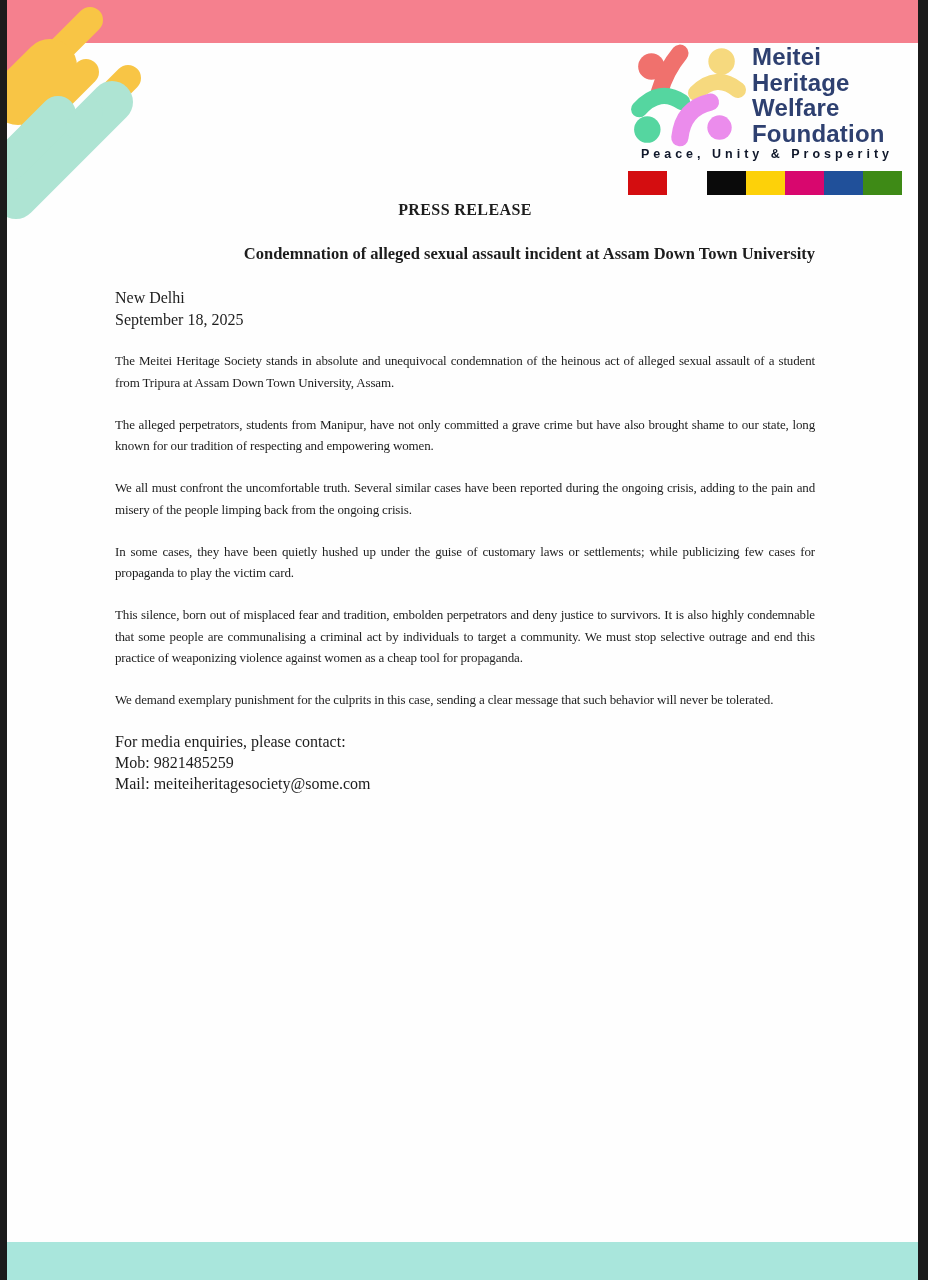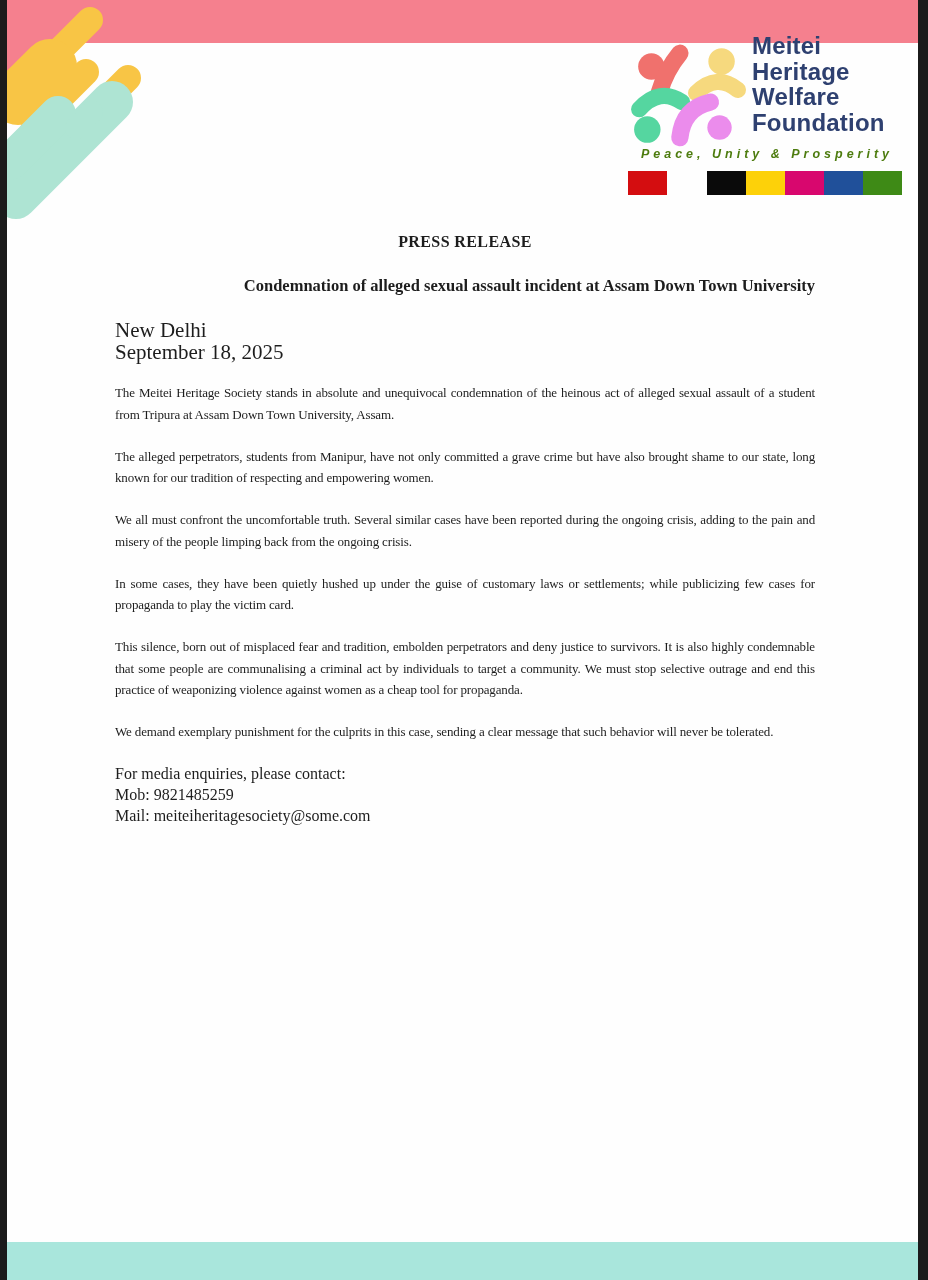--- a/index.html
+++ b/index.html
@@ -14,39 +14,39 @@
 
   
   .pink-bar{position:absolute;left:0;top:0;width:928px;height:43px;z-index:1;}
   .decor{position:absolute;left:0;top:0;width:170px;height:230px;z-index:2;pointer-events:none;}
 
   
   .teal-bar{position:absolute;left:0;top:1242px;width:928px;height:38px;z-index:1;}
 
   
   .logomark{position:absolute;left:628px;top:44px;width:120px;height:106px;z-index:3;}
-  .brand-name{position:absolute;left:752px;top:33px;width:170px;z-index:3;
+  .brand-name{position:absolute;left:752px;top:44px;width:170px;z-index:3;
       font-family:"Liberation Sans",sans-serif;font-weight:700;
       font-size:24px;line-height:25.5px;letter-spacing:0.2px;}
   .tagline{position:absolute;left:626px;top:147px;width:282px;z-index:3;
       font-family:"Liberation Sans",sans-serif;font-weight:700;font-size:12.5px;
       letter-spacing:4px;text-align:center;white-space:nowrap;}
   .flag-row{position:absolute;left:628px;top:171px;z-index:3;display:flex;height:24px;}
   .flag-red{width:39px;height:24px;}
   .flag-spacer{width:40px;height:24px;}
   .flag-group{display:flex;height:24px;}
   .flag-seg{width:39px;height:24px;}
 
   
-  .doc{position:absolute;left:115px;top:201px;width:700px;color:#1d1d1d;z-index:3;margin-top:32px;}
+  .doc{position:absolute;left:115px;top:201px;width:700px;color:#1d1d1d;z-index:3;}
   .press-title{margin:0;text-align:center;font-weight:bold;font-size:16px;
       line-height:17px;letter-spacing:0.4px;}
   .headline{margin:27px 0 0;text-align:right;font-weight:bold;font-size:16.5px;
       line-height:17px;}
-  .dateline{margin-top:25px;margin-bottom:19px;font-size:21px;line-height:22px;}
+  .dateline{margin-top:25px;margin-bottom:19px;font-size:16px;line-height:22px;}
   .doc p{margin:0 0 20.5px;font-size:13px;line-height:21.5px;text-align:justify;
       letter-spacing:-0.15px;}
   .contact{margin-top:18.5px;font-size:16px;line-height:21px;}
 </style>
 </head>
 <body>
 
 <div class="stage">
 
   <div class="pink-bar" style="background-color: rgb(245, 128, 142);"></div>
@@ -86,21 +86,21 @@
     </g>
   </svg>
 
   <div class="brand-name" style="color: rgb(46, 64, 112);">
     <div>Meitei</div>
     <div>Heritage</div>
     <div>Welfare</div>
     <div>Foundation</div>
   </div>
 
-  <div class="tagline" style="color: #4d7c0f; font-style: italic;">Peace, Unity &amp; Prosperity</div>
+  <div class="tagline" style="color: #0f172a;">Peace, Unity &amp; Prosperity</div>
 
   <div class="flag-row">
     <div class="flag-red" style="background-color: rgb(212, 13, 16);"></div>
     <div class="flag-spacer"></div>
     <div class="flag-group">
       <div class="flag-seg" style="background-color: rgb(10, 10, 10);"></div>
       <div class="flag-seg" style="background-color: rgb(253, 209, 9);"></div>
       <div class="flag-seg" style="background-color: rgb(216, 7, 110);"></div>
       <div class="flag-seg" style="background-color: rgb(32, 80, 154);"></div>
       <div class="flag-seg" style="background-color: rgb(62, 138, 22);"></div>

